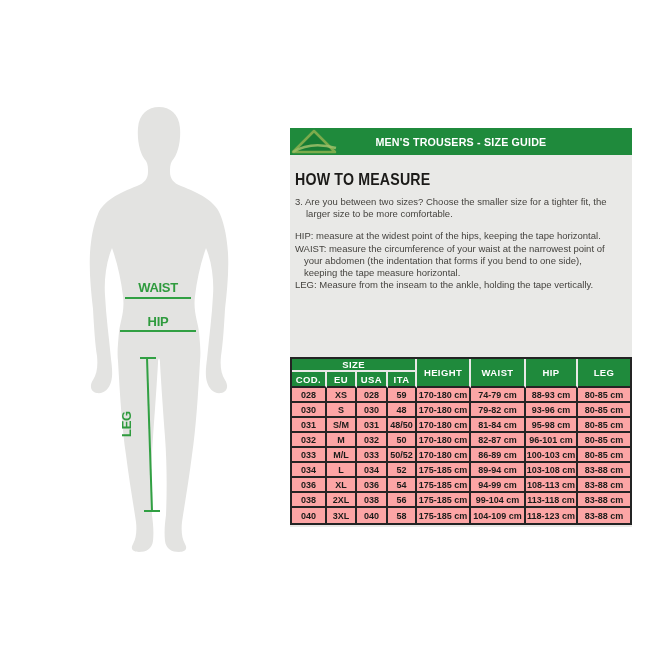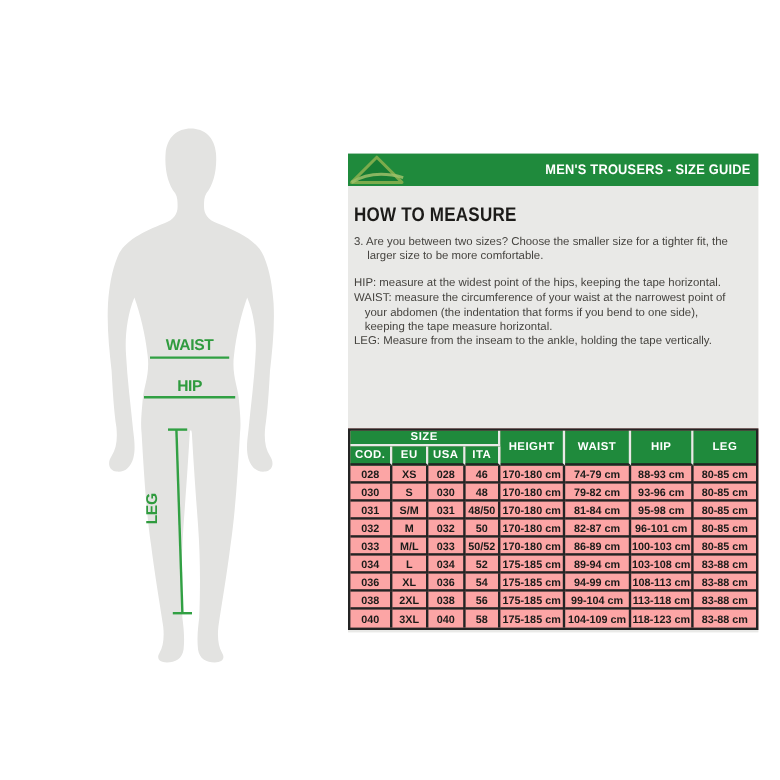--- a/index.html
+++ b/index.html
@@ -17,21 +17,21 @@
     fill:#2f9b3e;
   }
   
   .panel{
     position:absolute;left:290px;top:128px;width:342px;height:399px;
     background:#e9e9e7;
   }
   .header-bar{
     position:absolute;top:0;left:0;right:0;height:27px;
     background:#1f8a3c;
-    display:flex;align-items:center;justify-content:flex-end;
+    display:flex;align-items:center;justify-content:center;
   }
   .header-bar .logo{position:absolute;left:1px;top:0;width:46px;height:27px;}
   .header-title{
     color:#ffffff;font-weight:bold;font-size:11.5px;letter-spacing:0.2px;
     display:inline-block;transform:scaleX(0.93);white-space:nowrap;
   }
   .content{
     position:absolute;top:27px;left:5px;right:16px;color:#45433f;
   }
   .htm-title{
@@ -160,21 +160,21 @@
           <th class="dark-bottom">EU</th>
           <th class="dark-bottom">USA</th>
           <th class="dark-bottom">ITA</th>
         </tr>
       </thead>
       <tbody>
           <tr>
             <td>028</td>
             <td>XS</td>
             <td>028</td>
-            <td>46</td>
+            <td>59</td>
             <td>170-180 cm</td>
             <td>74-79 cm</td>
             <td>88-93 cm</td>
             <td>80-85 cm</td>
           </tr>
           <tr>
             <td>030</td>
             <td>S</td>
             <td>030</td>
             <td>48</td>

